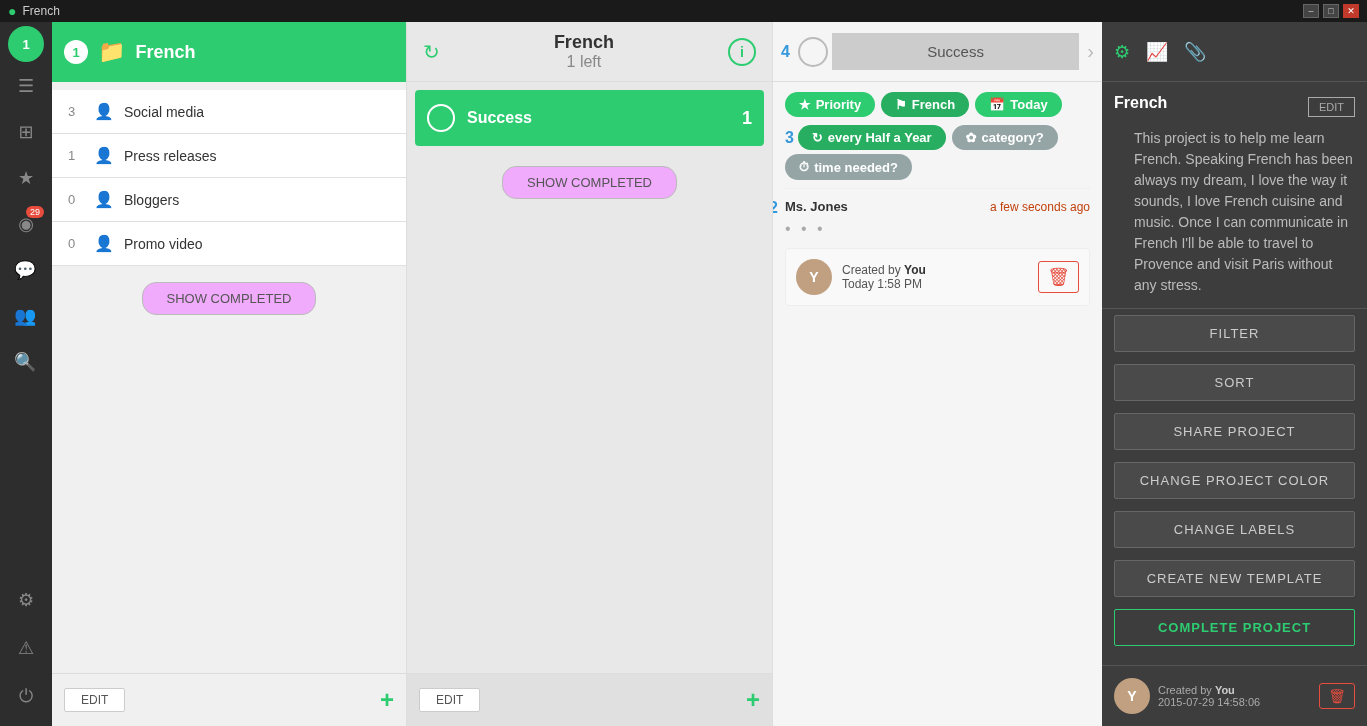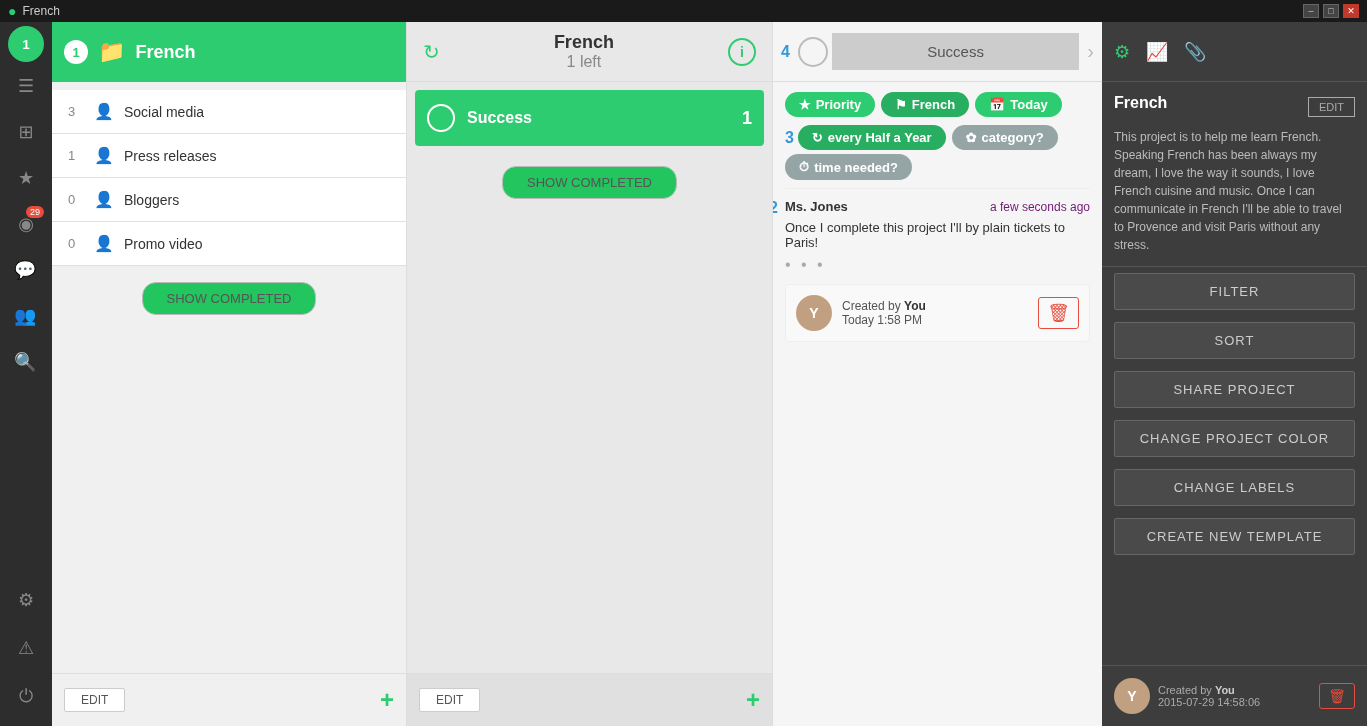--- a/index.html
+++ b/index.html
@@ -135,21 +135,21 @@
       display: flex; align-items: center; justify-content: center;
       cursor: pointer; flex-shrink: 0;
     }
     .task-name { color: white; font-size: 16px; font-weight: bold; flex: 1; }
     .task-num { color: white; font-size: 18px; font-weight: bold; }
 
     .show-completed-area {
       display: flex; justify-content: center; padding: 16px;
     }
     .show-completed-btn {
-      border: 1px solid #bbb; background: #22c55e; color: #555;
+      border: 1px solid #bbb; background: #f0abfc; color: #555;
       padding: 8px 24px; font-size: 13px; cursor: pointer; border-radius: 14px;
     }
 
     .task-panel-footer {
       padding: 12px; display: flex; justify-content: space-between; align-items: center;
       border-top: 1px solid #ddd; background: #e0e0e0;
     }
 
     
     .detail-panel {
@@ -175,21 +175,21 @@
 
     .add-comment-box {
       width: 100%; border: 1px solid #ddd; border-radius: 4px;
       padding: 10px; font-size: 13px; color: #aaa; background: white;
       margin-bottom: 12px; min-height: 50px; resize: none;
     }
 
     .comment-block { border-top: 1px solid #eee; padding-top: 10px; margin-bottom: 10px; }
     .comment-header { display: flex; justify-content: space-between; align-items: center; margin-bottom: 6px; }
     .comment-author { font-weight: bold; color: #333; font-size: 13px; }
-    .comment-time { color: #701a75; font-size: 12px; text-align: center; }
+    .comment-time { color: #c2410c; font-size: 12px; text-align: center; }
     .comment-text { color: #333; font-size: 13px; margin-bottom: 6px; }
     .comment-dots { color: #aaa; font-size: 16px; letter-spacing: 3px; cursor: pointer; }
 
     .created-block {
       background: #f9f9f9; border: 1px solid #eee; border-radius: 4px;
       padding: 10px; display: flex; align-items: center; gap: 10px;
     }
     .avatar { width: 36px; height: 36px; border-radius: 50%; background: #ddd; overflow: hidden; }
     .created-info { font-size: 12px; color: #555; }
     .created-info strong { color: #333; }
@@ -207,21 +207,21 @@
       display: flex; justify-content: space-between; align-items: center;
       padding: 8px 12px; height: 60px; border-bottom: 1px solid #555;
     }
     .tool-icon { color: #ccc; font-size: 18px; cursor: pointer; }
     .tool-icon.active { color: #2ecc71; }
 
     .project-info-section {
       padding: 12px; border-bottom: 1px solid #555;
     }
     .project-info-title { color: white; font-size: 16px; font-weight: bold; margin-bottom: 8px; }
-    .project-description { color: #bbb; font-size: 12px; line-height: 1.5; }
+    .project-description { color: #bbb; font-size: 14px; line-height: 1.5; margin-left: 20px; }
 
     .action-btn {
       display: block; width: calc(100% - 24px); margin: 6px 12px;
       background: #4a4a4a; border: 1px solid #666; color: #ccc;
       padding: 10px; font-size: 13px; text-align: center; cursor: pointer;
       border-radius: 2px; letter-spacing: 1px;
     }
     .action-btn.complete { background: transparent; border: 1px solid #2ecc71; color: #2ecc71; font-weight: bold; }
 
     .right-footer {
@@ -414,21 +414,20 @@
         </span>
       </div>
 
 
       <div class="comment-block" style="position:relative;">
         <span style="color:#3498db;font-weight:bold;font-size:16px;position:absolute;left:-16px;">2</span>
         <div class="comment-header">
           <span class="comment-author">Ms. Jones</span>
           <span class="comment-time">a few seconds ago</span>
         </div>
-        <div class="comment-text">Once I complete this project I'll by plain tickets to Paris!</div>
         <div class="comment-dots">• • •</div>
       </div>
 
       <div class="created-block">
         <div class="avatar" style="background:#c0a080;display:flex;align-items:center;justify-content:center;color:white;font-size:14px;font-weight:bold;">Y</div>
         <div class="created-info">
           <span>Created by </span>
           <strong>You</strong>
           <br>
           <span>Today 1:58 PM</span>
@@ -454,20 +453,21 @@
       </div>
       <div class="project-description">This project is to help me learn French. Speaking French has been always my dream, I love the way it sounds, I love French cuisine and music. Once I can communicate in French I'll be able to travel to Provence and visit Paris without any stress.</div>
     </div>
 
     <button class="action-btn">FILTER</button>
     <button class="action-btn">SORT</button>
     <button class="action-btn">SHARE PROJECT</button>
     <button class="action-btn">CHANGE PROJECT COLOR</button>
     <button class="action-btn">CHANGE LABELS</button>
     <button class="action-btn">CREATE NEW TEMPLATE</button>
+    <button class="action-btn complete">COMPLETE PROJECT</button>
 
     <div class="right-footer">
       <div class="right-footer-avatar" style="background:#c0a080;display:flex;align-items:center;justify-content:center;color:white;font-size:14px;font-weight:bold;">Y</div>
       <div class="right-footer-info">
         <span>Created by </span>
         <strong>You</strong>
         <br>
         <span>2015-07-29 14:58:06</span>
       </div>
       <span class="right-footer-delete" style="border:1px solid #e74c3c;padding:4px 8px;border-radius:3px;color:#e74c3c;font-size:14px;">🗑</span>

